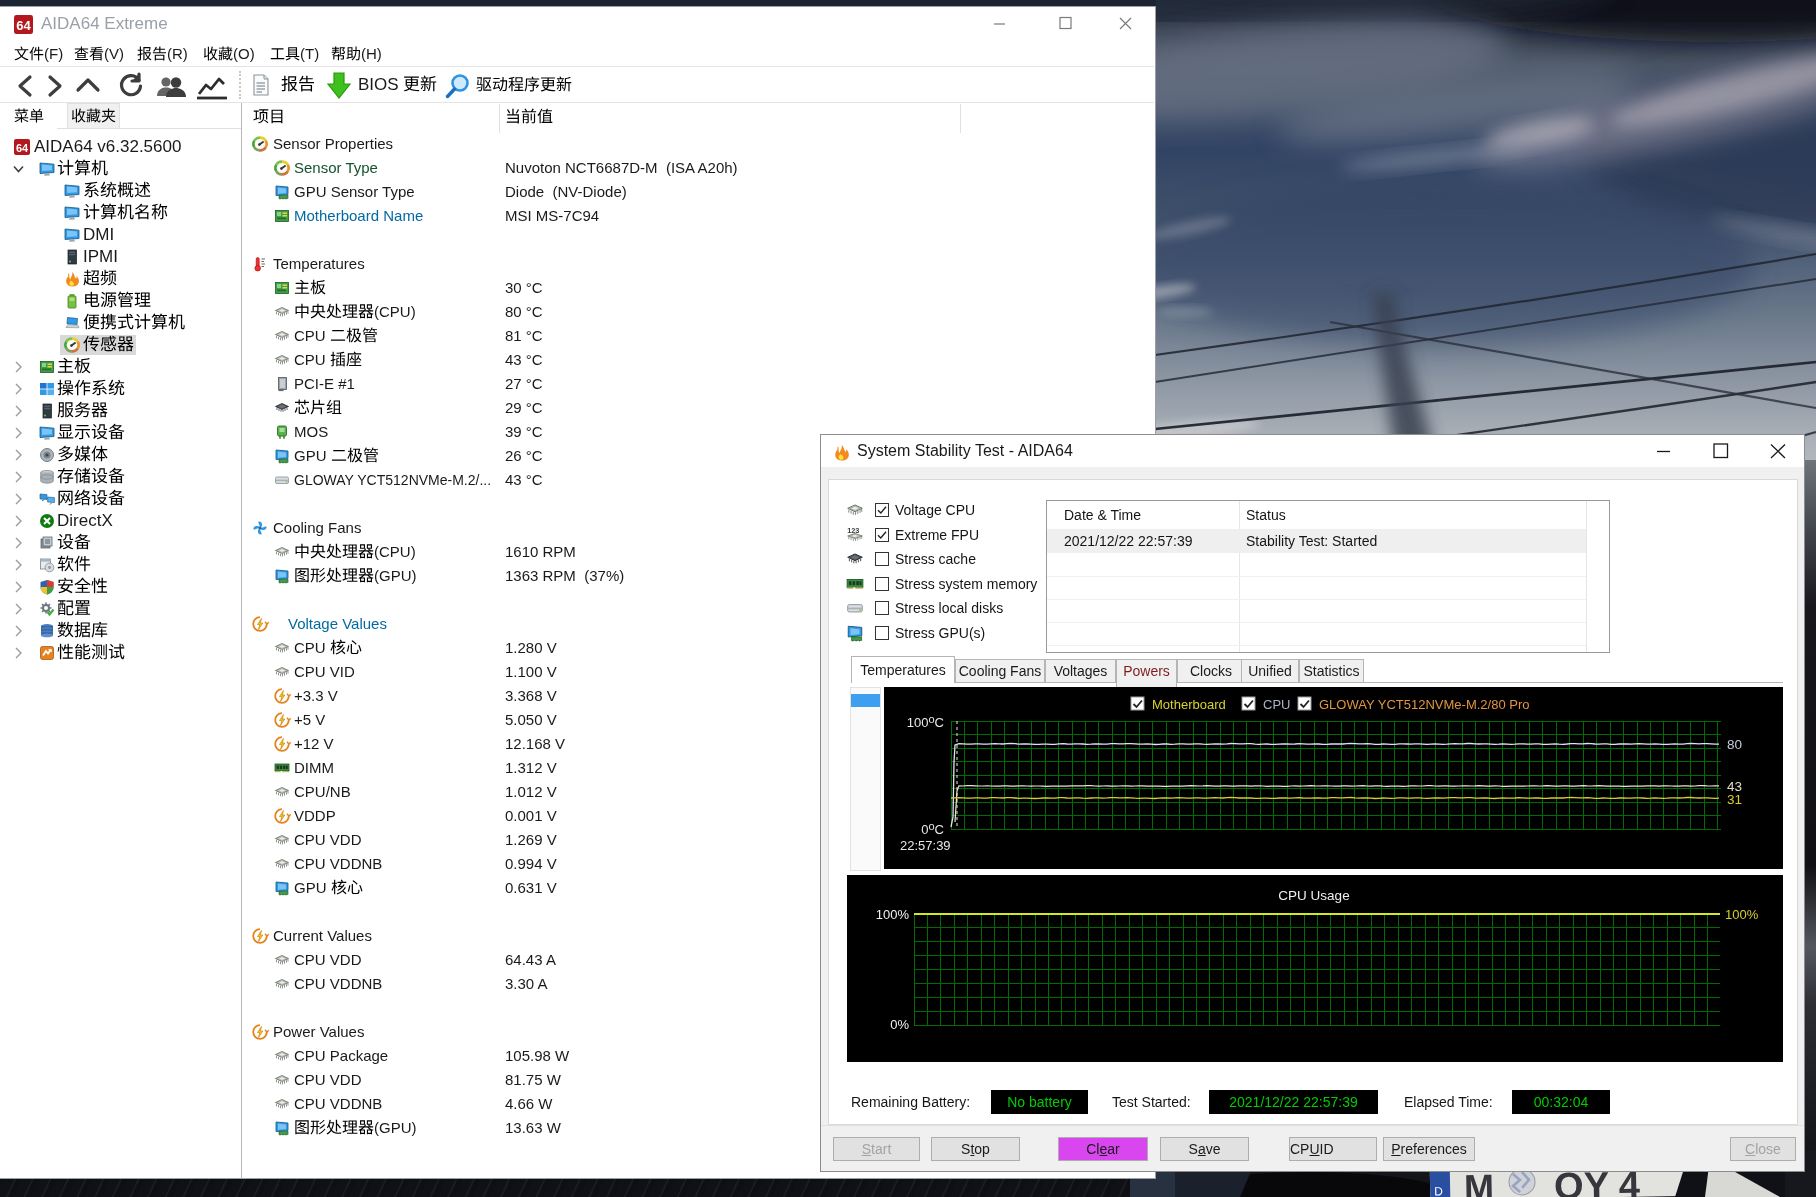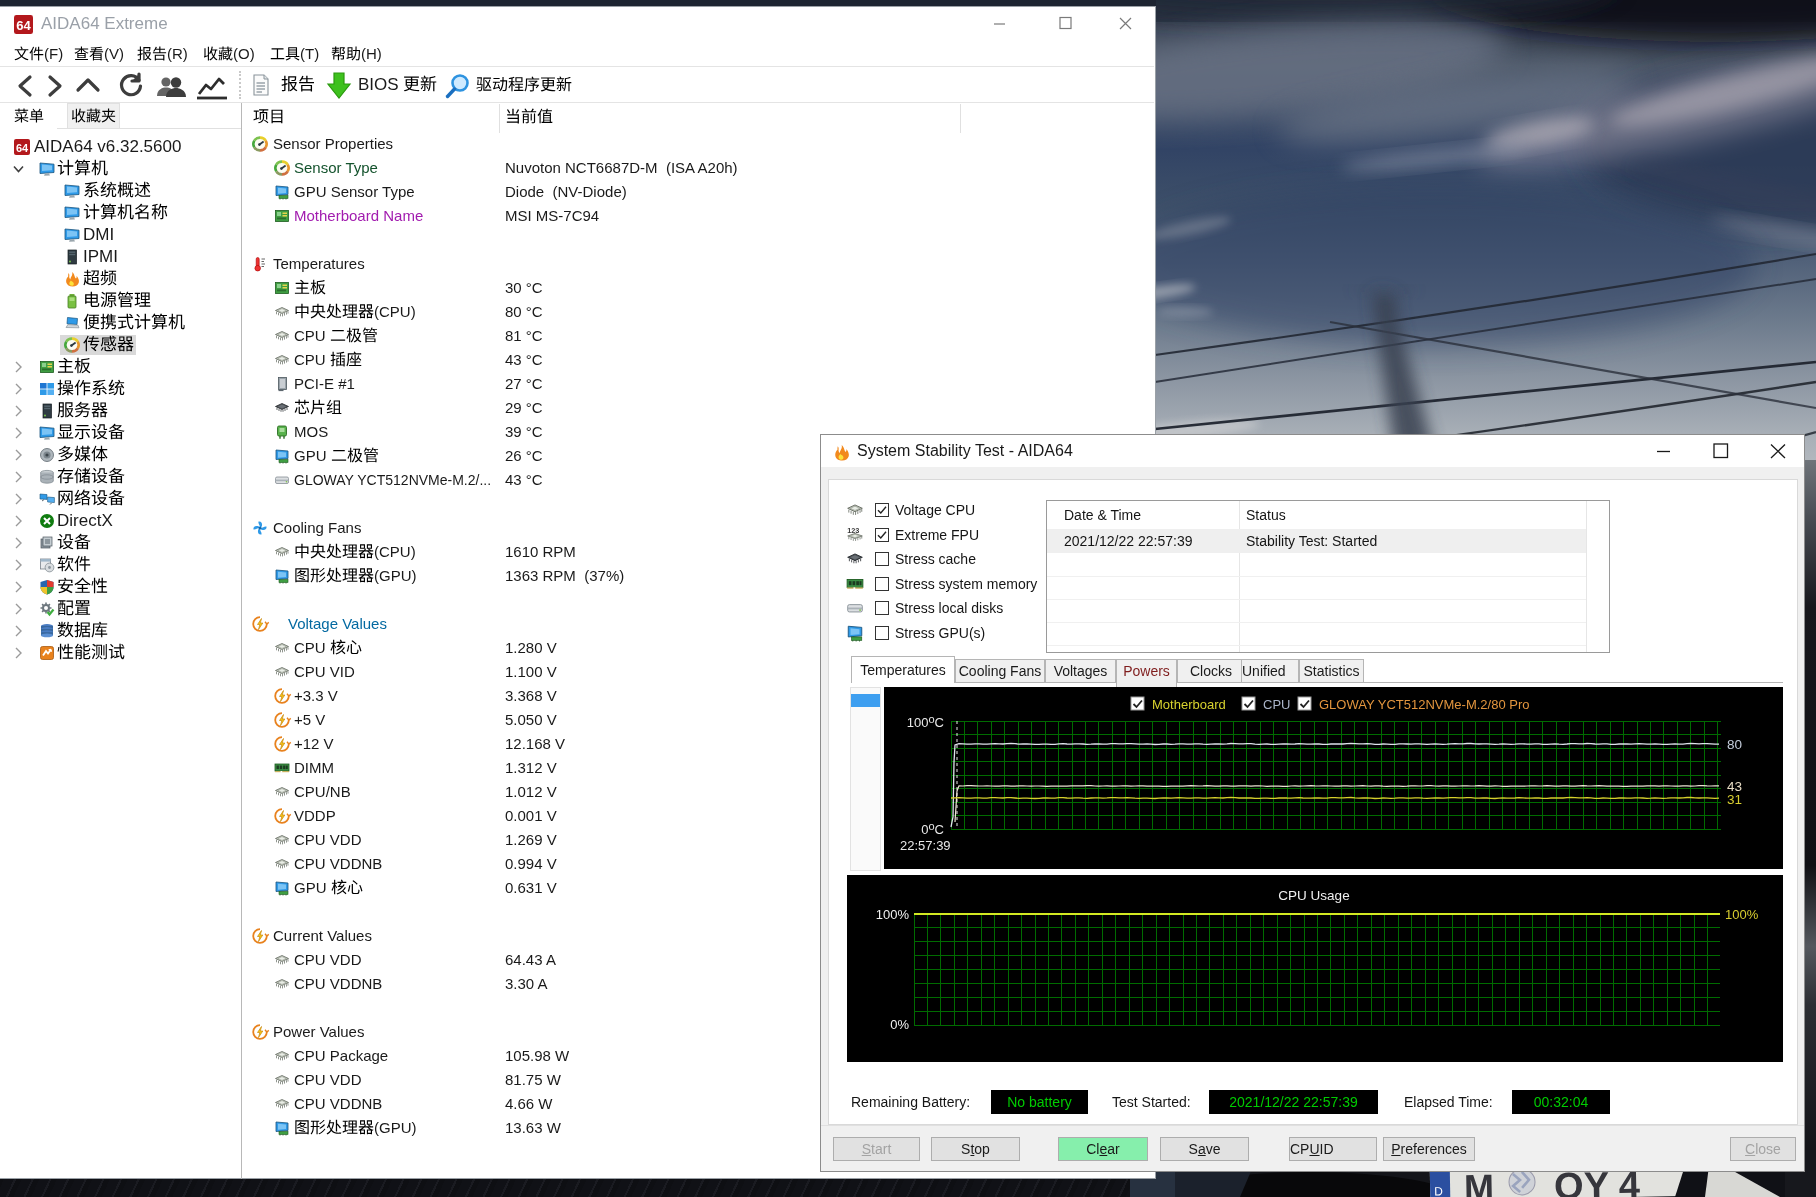--- a/index.html
+++ b/index.html
@@ -637,21 +637,21 @@
     </svg>
     <span class="abs nw" style="left:294px;top:173px;height:24px;line-height:24px;font-size:15px;color:#1a1a1a">GPU Sensor Type</span>
     <span class="abs nw" style="left:505px;top:173px;height:24px;line-height:24px;font-size:15px;color:#1a1a1a">Diode&nbsp;&nbsp;(NV-Diode)</span>
     <svg class="abs" style="left:274px;top:201px" width="16" height="16" viewBox="0 0 16 16">
       <rect x="1.5" y="2.5" width="13" height="11" fill="#3f9e42" stroke="#1d5c20" stroke-width="0.8"></rect>
       <rect x="3" y="4" width="4" height="4" fill="#8bd08d"></rect>
       <rect x="8.5" y="4.5" width="4.5" height="1.5" fill="#e8d44d"></rect>
       <rect x="8.5" y="7" width="4.5" height="1.5" fill="#e8d44d"></rect>
       <rect x="3" y="9.5" width="9" height="1.8" fill="#2a6e2d"></rect>
     </svg>
-    <span class="abs nw" style="left:294px;top:197px;height:24px;line-height:24px;font-size:15px;color:#a21caf">Motherboard Name</span>
+    <span class="abs nw" style="left:294px;top:197px;height:24px;line-height:24px;font-size:15px;color:#0369a1">Motherboard Name</span>
     <span class="abs nw" style="left:505px;top:197px;height:24px;line-height:24px;font-size:15px;color:#1a1a1a">MSI MS-7C94</span>
     <svg class="abs" style="left:252px;top:249px" width="16" height="16" viewBox="0 0 16 16">
       <rect x="4.2" y="1.5" width="3" height="9" rx="1.5" fill="#e33" stroke="#a00" stroke-width="0.6"></rect>
       <circle cx="5.7" cy="12.2" r="2.8" fill="#e33" stroke="#a00" stroke-width="0.6"></circle>
       <g stroke="#666" stroke-width="1">
         <path d="M9.5 3 H13 M9.5 5.5 H12 M9.5 8 H13 M9.5 10.5 H12"></path>
       </g>
     </svg>
     <span class="abs nw" style="left:273px;top:245px;height:24px;line-height:24px;font-size:15px;color:#1a1a1a">Temperatures</span>
     <svg class="abs" style="left:274px;top:273px" width="16" height="16" viewBox="0 0 16 16">
@@ -1068,21 +1068,21 @@
       <div class="abs" style="left:0;top:98px;width:539px;border-top:1px solid #f0f0f0"></div>
       <div class="abs" style="left:0;top:121px;width:539px;border-top:1px solid #f0f0f0"></div>
       <div class="abs" style="left:0;top:144px;width:539px;border-top:1px solid #f0f0f0"></div>
     </div>
     <div class="abs" style="left:30px;top:247px;width:932px;border-top:1px solid #b5b5b5"></div>
     <div class="abs nw" style="left:30px;top:221px;width:104px;height:27px;background:#fff;border:1px solid #b5b5b5;border-bottom:none;text-align:center;font-size:14px;color:#1a1a1a;line-height:26px">Temperatures</div>
     <div class="abs nw" style="left:134px;top:224px;width:90px;height:23px;background:#f0f0f0;border:1px solid #b5b5b5;border-bottom:none;text-align:center;font-size:14px;color:#1a1a1a;line-height:22px">Cooling Fans</div>
     <div class="abs nw" style="left:224px;top:224px;width:71px;height:23px;background:#f0f0f0;border:1px solid #b5b5b5;border-bottom:none;text-align:center;font-size:14px;color:#1a1a1a;line-height:22px">Voltages</div>
     <div class="abs nw" style="left:295px;top:224px;width:61px;height:30px;background:#f0f0f0;border:1px solid #b5b5b5;border-bottom:none;text-align:center;font-size:14px;color:#7f1d1d;line-height:22px">Powers</div>
     <div class="abs nw" style="left:356px;top:224px;width:68px;height:23px;background:#f0f0f0;border:1px solid #b5b5b5;border-bottom:none;text-align:center;font-size:14px;color:#1a1a1a;line-height:22px">Clocks</div>
-    <div class="abs nw" style="left:420px;top:224px;width:58px;height:23px;background:#f0f0f0;border:1px solid #b5b5b5;border-bottom:none;font-size:14px;color:#1a1a1a;line-height:22px">Unified</div>
+    <div class="abs nw" style="left:420px;top:224px;width:58px;height:23px;background:#f0f0f0;border:1px solid #b5b5b5;border-bottom:none;text-align:center;font-size:14px;color:#1a1a1a;line-height:22px">Unified</div>
     <div class="abs nw" style="left:478px;top:224px;width:65px;height:23px;background:#f0f0f0;border:1px solid #b5b5b5;border-bottom:none;text-align:center;font-size:14px;color:#1a1a1a;line-height:22px">Statistics</div>
     <div class="abs" style="left:29px;top:252px;width:31px;height:184px;background:#fafafa;border:1px solid #e2e2e2"></div>
     <div class="abs" style="left:30px;top:259px;width:29px;height:13px;background:#3e9ff0"></div>
     <svg class="abs" style="left:63px;top:252px;overflow:hidden" width="899" height="182" viewBox="0 0 899 182">
       <rect width="899" height="182" fill="#000"></rect>
       <rect x="247" y="10" width="13" height="13" fill="#fff" stroke="#999"></rect>
       <path d="M249.5 17 l3 3 l5.5 -6.5" stroke="#222" stroke-width="1.8" fill="none"></path>
       <rect x="358" y="10" width="13" height="13" fill="#fff" stroke="#999"></rect>
       <path d="M360.5 17 l3 3 l5.5 -6.5" stroke="#222" stroke-width="1.8" fill="none"></path>
       <rect x="414" y="10" width="13" height="13" fill="#fff" stroke="#999"></rect>
@@ -1251,17 +1251,17 @@
     </svg>
     <div class="abs nw t14" style="left:30px;top:655px;height:24px;line-height:24px">Remaining Battery:</div>
     <div class="abs nw" style="left:170px;top:655px;width:97px;height:24px;background:#000;color:#00cc00;font-size:14px;text-align:center;line-height:24px">No battery</div>
     <div class="abs nw t14" style="left:291px;top:655px;height:24px;line-height:24px">Test Started:</div>
     <div class="abs nw" style="left:388px;top:655px;width:169px;height:24px;background:#000;color:#00cc00;font-size:14px;text-align:center;line-height:24px">2021/12/22 22:57:39</div>
     <div class="abs nw t14" style="left:583px;top:655px;height:24px;line-height:24px">Elapsed Time:</div>
     <div class="abs nw" style="left:691px;top:655px;width:98px;height:24px;background:#000;color:#00cc00;font-size:14px;text-align:center;line-height:24px">00:32:04</div>
     <div class="abs" style="left:0;top:690px;width:983px;height:46px;background:#f0f0f0;border-top:1px solid #e0e0e0"></div>
     <div class="abs nw" style="left:12px;top:702px;width:87px;height:24px;background:#e1e1e1;border:1px solid #adadad;text-align:center;font-size:14px;color:#a3a3a3;line-height:22px"><u>S</u>tart</div>
     <div class="abs nw" style="left:110px;top:702px;width:89px;height:24px;background:#e1e1e1;border:1px solid #adadad;text-align:center;font-size:14px;color:#1a1a1a;line-height:22px">S<u>t</u>op</div>
-    <div class="abs nw" style="left:237px;top:702px;width:90px;height:24px;background:#86efac;border:1px solid #adadad;text-align:center;font-size:14px;color:#1a1a1a;line-height:22px">Cl<u>e</u>ar</div>
+    <div class="abs nw" style="left:237px;top:702px;width:90px;height:24px;background:#d946ef;border:1px solid #adadad;text-align:center;font-size:14px;color:#1a1a1a;line-height:22px">Cl<u>e</u>ar</div>
     <div class="abs nw" style="left:339px;top:702px;width:89px;height:24px;background:#e1e1e1;border:1px solid #adadad;text-align:center;font-size:14px;color:#1a1a1a;line-height:22px">S<u>a</u>ve</div>
     <div class="abs nw" style="left:468px;top:702px;width:88px;height:24px;background:#e1e1e1;border:1px solid #adadad;font-size:14px;color:#1a1a1a;line-height:22px">CP<u>U</u>ID</div>
     <div class="abs nw" style="left:562px;top:702px;width:92px;height:24px;background:#e1e1e1;border:1px solid #adadad;text-align:center;font-size:14px;color:#1a1a1a;line-height:22px"><u>P</u>references</div>
     <div class="abs nw" style="left:909px;top:702px;width:66px;height:24px;background:#e1e1e1;border:1px solid #adadad;text-align:center;font-size:14px;color:#a3a3a3;line-height:22px"><u>C</u>lose</div>
   </div>
 </body></html>

